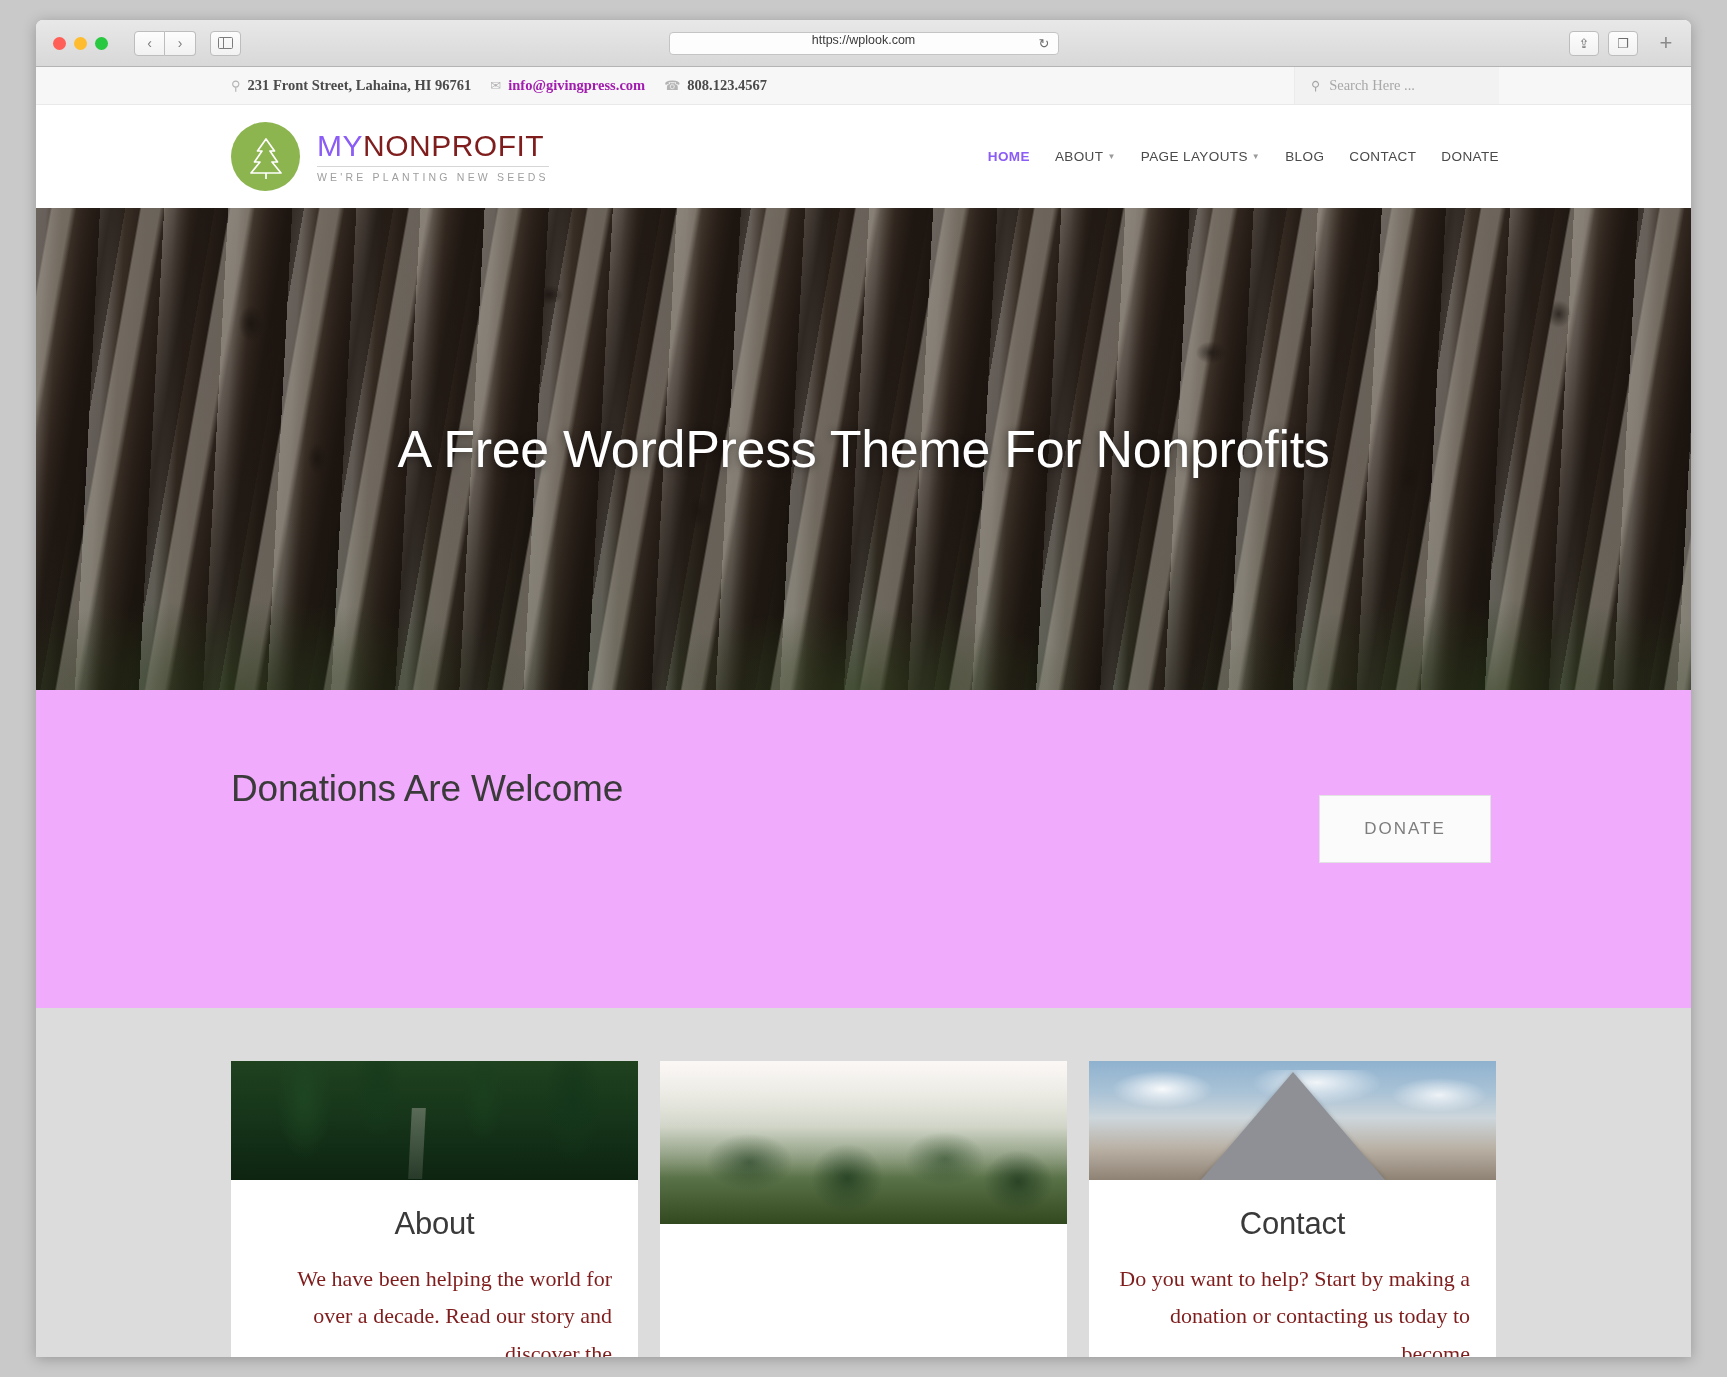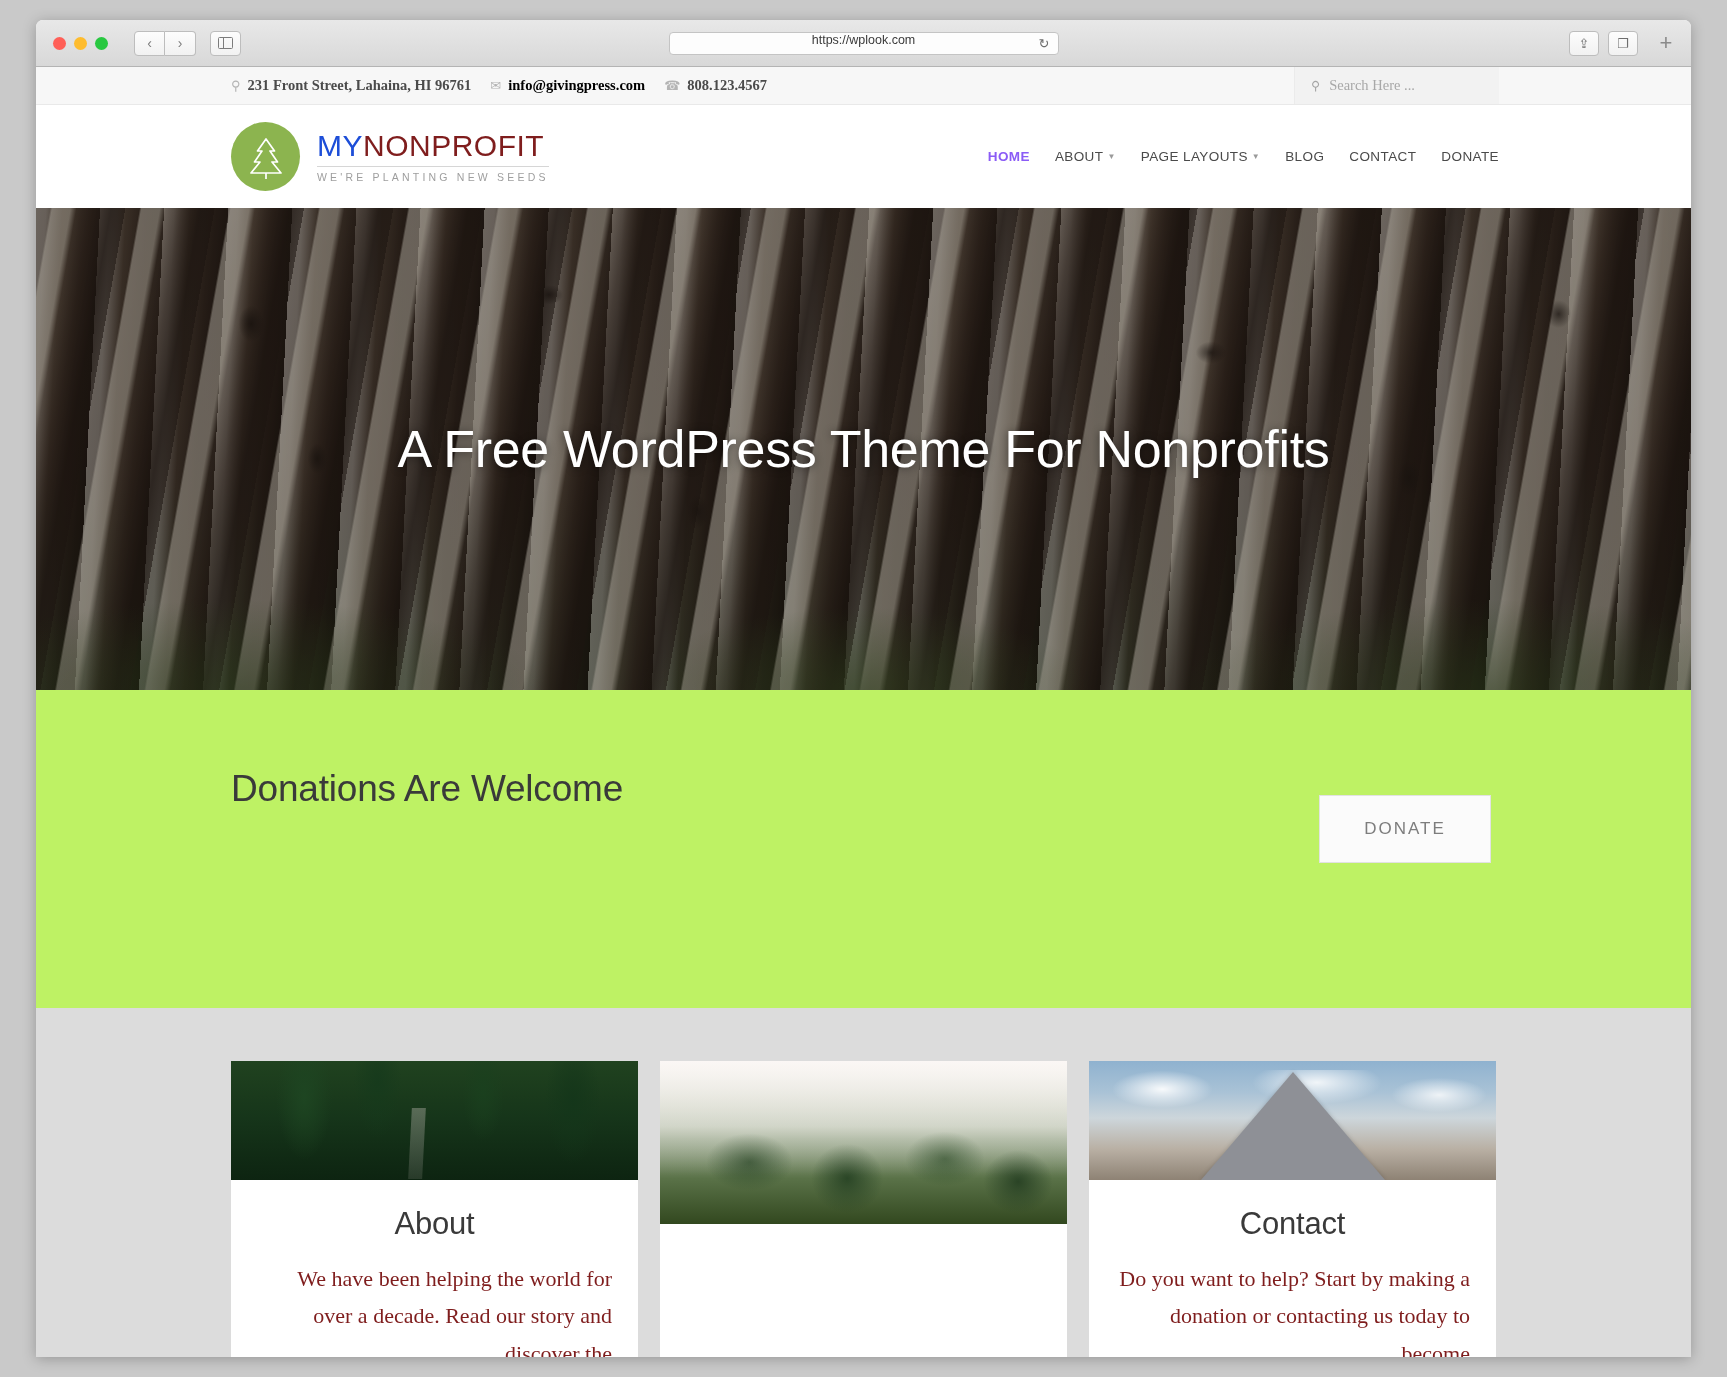--- a/index.html
+++ b/index.html
@@ -127,21 +127,21 @@
     display: flex; align-items: center;
     margin-left: 195px;
     gap: 19px;
     font-family: "Liberation Serif", serif;
     font-size: 14.5px;
     font-weight: bold;
     color: #4b4b4b;
   }
   .info-item { display: flex; align-items: center; gap: 7px; }
   .info-item .glyph { color: #b4b4b4; font-size: 13px; font-weight: normal; }
-  .info-email { color: #000000; }
+  .info-email { color: #a21caf; }
 
   .topbar-search {
     position: absolute;
     right: 192px; top: 0; bottom: 0;
     width: 205px;
     background: #f2f2f2;
     display: flex; align-items: center;
     gap: 9px;
     padding-left: 16px;
     border-left: 1px solid #ebebeb;
@@ -167,21 +167,21 @@
     width: 69px; height: 69px; border-radius: 50%;
     background: #8cb44f;
     display: flex; align-items: center; justify-content: center;
   }
   .brand-text { display: flex; flex-direction: column; }
   .brand-title {
     font-size: 30px; letter-spacing: 0.5px;
     color: #4a4a4a; line-height: 1.05;
     font-family: "Liberation Sans", sans-serif;
   }
-  .brand-title .light { font-weight: 400; color: #1d4ed8; }
+  .brand-title .light { font-weight: 400; color: #8b5cf6; }
   .brand-title .bold { font-weight: normal; color: #7f1d1d; }
   .brand-rule { height: 1px; background: #d6d6d6; margin: 5px 0 4px; }
   .brand-tagline {
     font-size: 10.5px; letter-spacing: 3.2px;
     color: #9e9e9e; font-weight: 400; text-align: center;
   }
 
   .main-nav {
     position: absolute; right: 192px;
     display: flex; align-items: center; gap: 25px;
@@ -239,21 +239,21 @@
     font-size: 52px;
     font-weight: 300;
     line-height: 1.17;
     letter-spacing: -0.3px;
     text-shadow: 0 1px 8px rgba(0,0,0,0.45);
     padding: 0 120px;
   }
 
   
   .donation {
-    background: #bef264;
+    background: #f0abfc;
     height: 318px;
     position: relative;
   }
   .donation-inner {
     margin-left: 195px;
     padding-top: 78px;
     max-width: 900px;
   }
   .donation-title {
     font-size: 37px;

